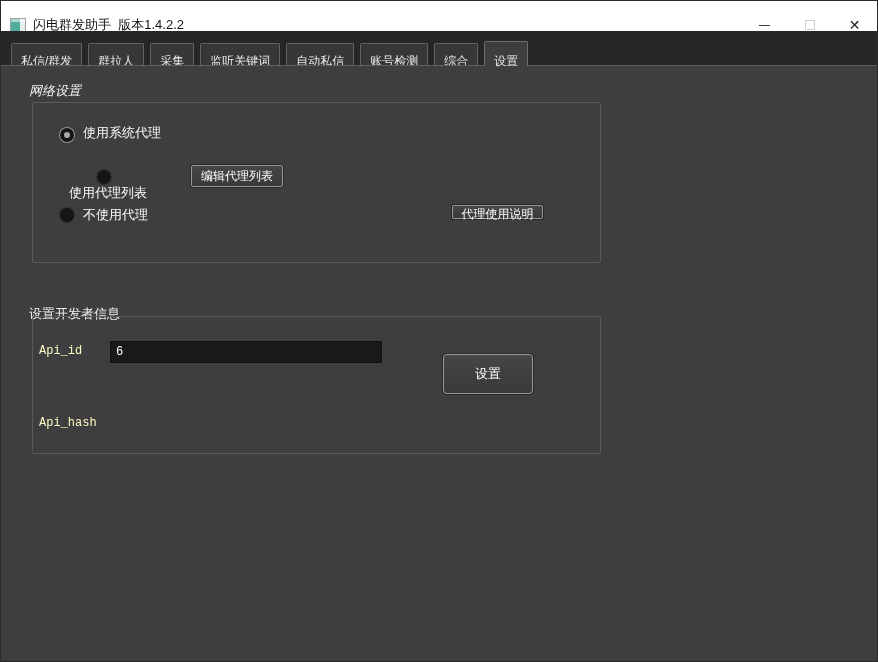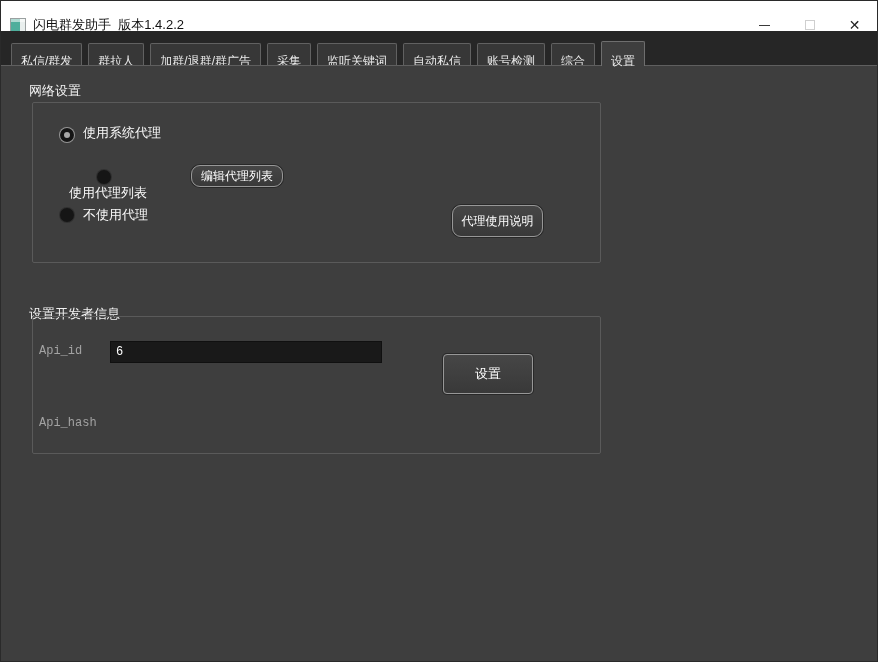--- a/index.html
+++ b/index.html
@@ -53,21 +53,21 @@
     background:#3e3e3e; border-top:1px solid #5f5f5f;
   }
 
   .group-label { position:absolute; font-size:13px; color:#f2f2f2; }
   .groupbox {
     position:absolute; left:31px; width:569px; box-sizing:border-box;
     border:1px solid #5a5a5a; border-radius:2px;
   }
   #box-network  { top:101px; height:161px; }
   #box-developer{ top:315px; height:138px; }
-  #label-network  { left:28px; top:81px; }
+  #label-network  { left:28px; top:81px;font-style:italic; }
   #label-developer{ left:28px; top:304px; }
 
   
   .radio-row {
     position:absolute; left:59px; height:15px; display:flex; align-items:center;
     cursor:default;
   }
   .radio-circle {
     width:14px; height:14px; border-radius:50%; background:#151515;
     box-shadow:0 0 0 1px #303030; position:relative; flex:none;
@@ -77,31 +77,31 @@
     content:""; position:absolute; left:4px; top:4px; width:6px; height:6px;
     border-radius:50%; background:#a8a8a8;
   }
   .radio-text { margin-left:9px; font-size:13px; color:#fafafa; white-space:nowrap; }
 
   
   .btn {
     position:absolute; box-sizing:border-box; color:#fff; font-size:12px;
     font-family:"Liberation Sans", sans-serif;
     background:linear-gradient(180deg,#464646,#393939);
-    border:1px solid #979797; border-radius:9px;
+    border:1px solid #979797; border-radius:2px;
     box-shadow:0 0 0 1px #282828; text-align:center; padding:0; cursor:default;
   }
   #btn-edit-proxy { left:190px; top:164px; width:92px; height:22px; }
-  #btn-proxy-help { left:451px; top:204px; width:91px; height:32px; }
+  #btn-proxy-help { left:451px; top:204px; width:91px; height:14px; }
   #btn-set { left:442px; top:353px; width:90px; height:40px; border-radius:4px; font-size:13px; }
 
   
   .mono-label {
     position:absolute; font-family:"Liberation Mono", monospace;
-    font-size:12px; color:#a3a3a3; white-space:nowrap;
+    font-size:12px; color:#fef9c3; white-space:nowrap;
   }
   #api-id-label   { left:38px; top:343px; }
   #api-hash-label { left:38px; top:415px; }
   .dark-input {
     position:absolute; box-sizing:border-box; width:272px; height:22px;
     background:#191919; border:1px solid #101010; color:#ffffff;
     font-family:"Liberation Mono", monospace; font-size:12px;
     padding:0 0 0 5px; outline:none;
   }
   #api-id-input   { left:109px; top:340px; }
@@ -125,21 +125,20 @@
       <div class="win-btn">
         <span class="glyph-close">✕</span>
       </div>
     </div>
   </div>
 
   <div class="tabstrip">
     <div class="tabs">
       <div class="tab">私信/群发</div>
       <div class="tab">群拉人</div>
-      <div class="tab">加群/退群/群广告</div>
       <div class="tab">采集</div>
       <div class="tab">监听关键词</div>
       <div class="tab">自动私信</div>
       <div class="tab">账号检测</div>
       <div class="tab">综合</div>
       <div class="tab active">设置</div>
     </div>
   </div>
 
   <div class="pane"></div>

